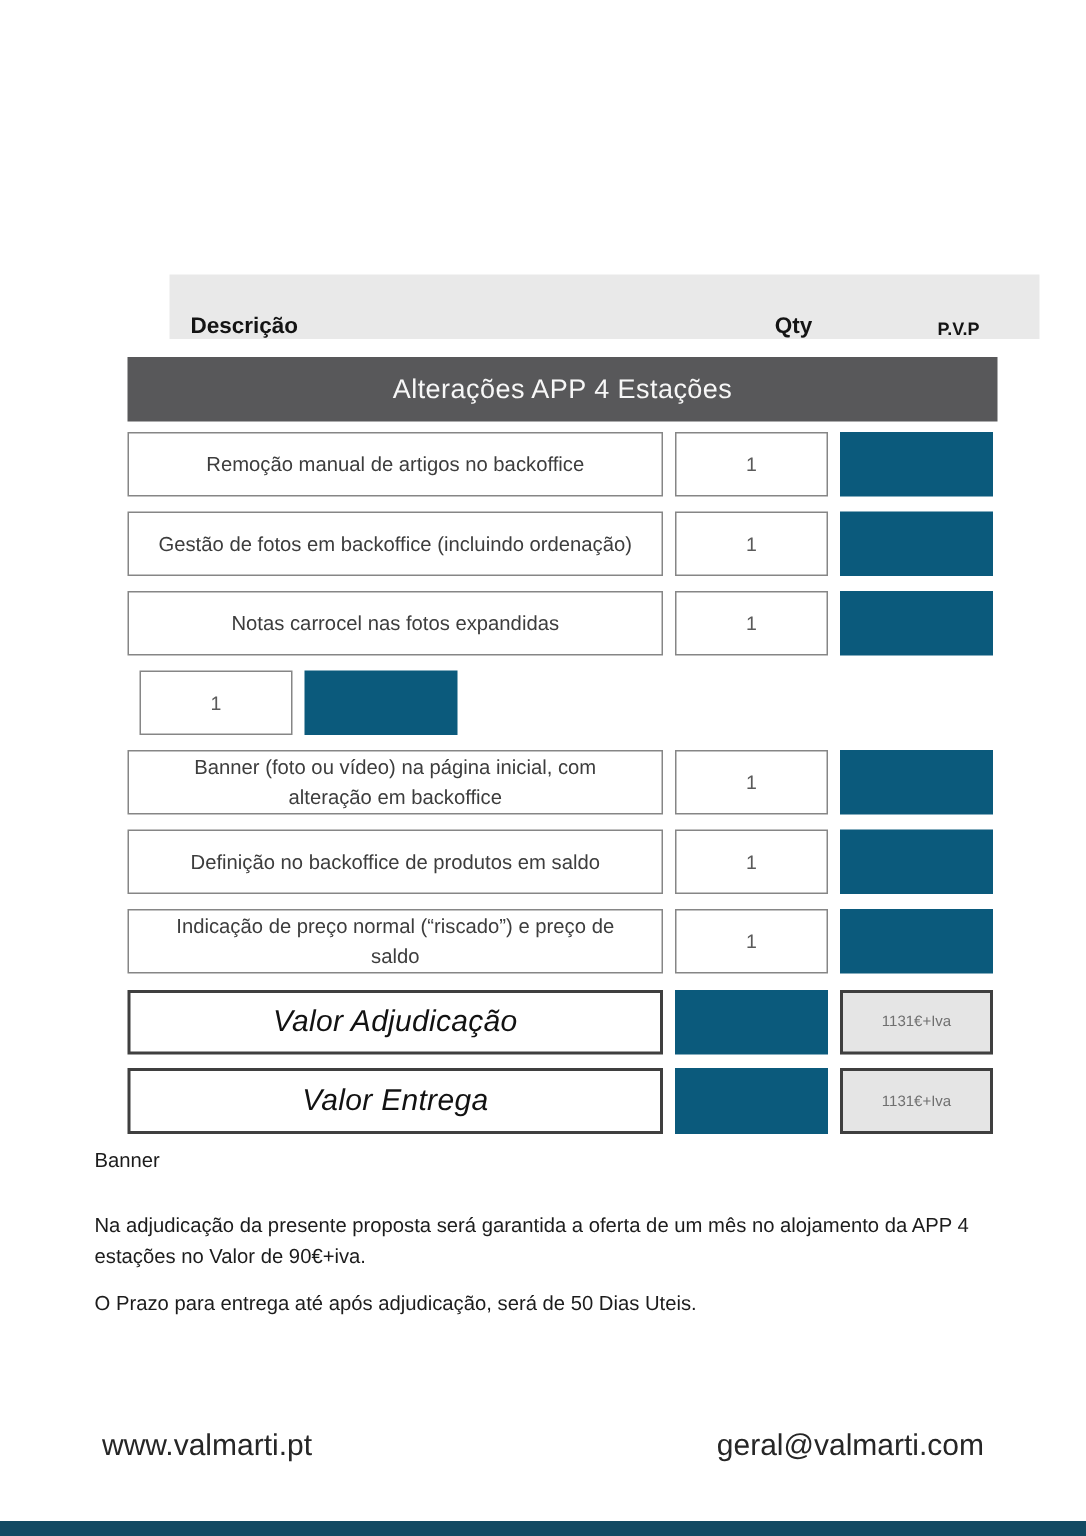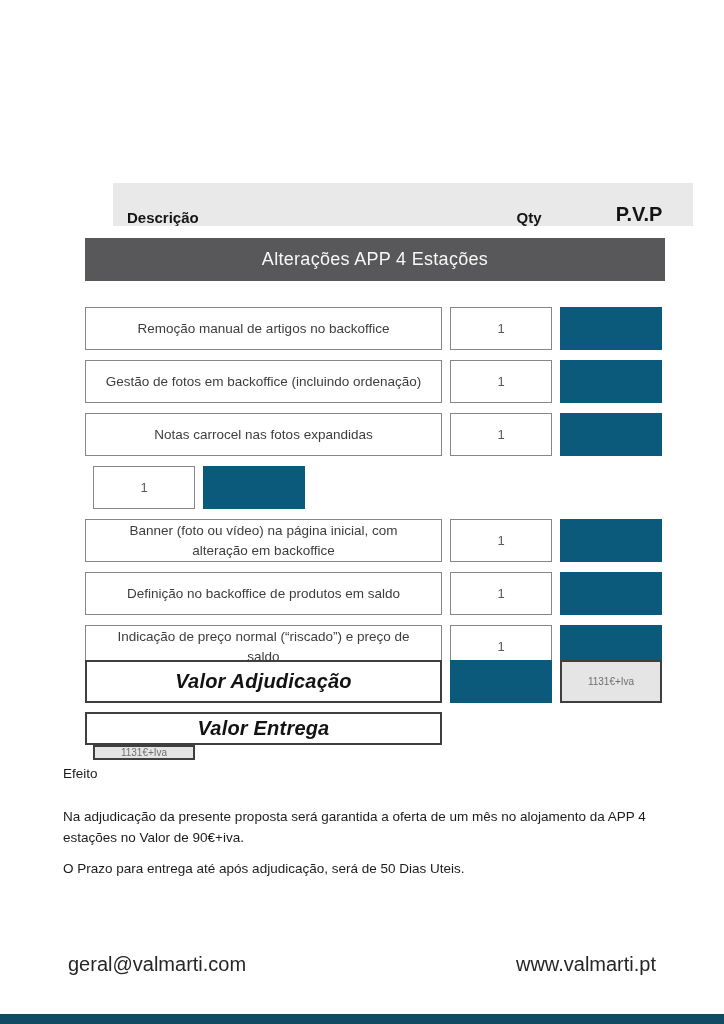--- a/index.html
+++ b/index.html
@@ -19,33 +19,33 @@
     position:relative;width:724px;height:1024px;background:#ffffff;overflow:hidden;
   }
 
   
   .header-band{
     position:absolute;left:85px;top:183px;width:580px;height:43px;
     background:var(--header-band-bg);display:flex;align-items:flex-end;margin-left:28px;
   }
   .header-band .h-desc{width:357px;padding-left:14px;font-weight:bold;font-size:15px;color:#141414;}
   .header-band .h-qty{width:102px;margin-left:8px;text-align:center;font-weight:bold;font-size:15px;color:#141414;}
-  .header-band .h-pvp{width:102px;margin-left:8px;text-align:center;font-weight:bold;font-size:20px;color:#141414;}
+  .header-band .h-pvp{width:102px;margin-left:8px;text-align:center;font-weight:bold;font-size:12px;color:#141414;}
 
   
   .section-banner{
     position:absolute;left:85px;top:238px;width:580px;height:43px;
     background:var(--section-banner-bg);color:#f7f7f7;
     display:flex;align-items:center;justify-content:center;
     font-size:18px;letter-spacing:.3px;
   }
 
   
   .items{
-    position:absolute;left:85px;top:288px;width:580px;margin-top:19px;
+    position:absolute;left:85px;top:288px;width:580px;
   }
   .row{display:flex;height:43px;margin-bottom:10px;}
   .cell{display:flex;align-items:center;justify-content:center;}
   .cell.desc{
     width:357px;border:1.5px solid var(--border-gray);background:#fff;
     text-align:center;font-size:13.5px;color:var(--text-dark);line-height:1.45;
     padding:0 18px;
   }
   .cell.qty{
     width:102px;margin-left:8px;border:1.5px solid var(--border-gray);background:#fff;
@@ -54,24 +54,24 @@
   .cell.price{
     width:102px;margin-left:8px;
   }
   .price-filled{background:var(--accent-teal);}
 
   
   .totals{
     position:absolute;left:85px;top:660px;width:580px;
   }
   .row.total{height:43px;margin-bottom:9px;}
-  .row.total:last-child{height:44px;flex-direction:column;}
+  .row.total:last-child{height:44px;}
   .total .cell.desc{
     border:2px solid var(--border-dark);
-    font-weight:bold;font-style:italic;font-size:20px;color:#121212;
+    font-weight:normal;font-style:italic;font-size:20px;color:#121212;
     letter-spacing:.2px;
   }
   .total .cell.qty{border:none;background:var(--accent-teal);}
   .total .cell.price{
     border:2px solid var(--border-dark);background:#e5e5e5;
     font-size:10px;color:var(--text-gray);
   }
 
   
   .notes{
@@ -172,25 +172,25 @@
   </div>
 
   <div class="row total">
     <div class="cell desc">Valor Entrega</div>
     <div class="cell qty"></div>
     <div class="cell price">1131€+Iva</div>
   </div>
 </div>
 
   <div class="notes">
-    <div class="p1">Efeito</div>
+    <div class="p1">Banner</div>
     <div class="p2">Na adjudicação da presente proposta será garantida a oferta de um mês no alojamento da APP 4 estações no Valor de 90€+iva.</div>
     <div class="p4">O Prazo para entrega até após adjudicação, será de 50 Dias Uteis.</div>
   </div>
 
   <div class="footer">
+    <a href="#">www.valmarti.pt</a>
     <a href="#">geral@valmarti.com</a>
-    <a href="#">www.valmarti.pt</a>
   </div>
 
   <div class="bottom-bar"></div>
 
 </div>
 
 </body></html>

